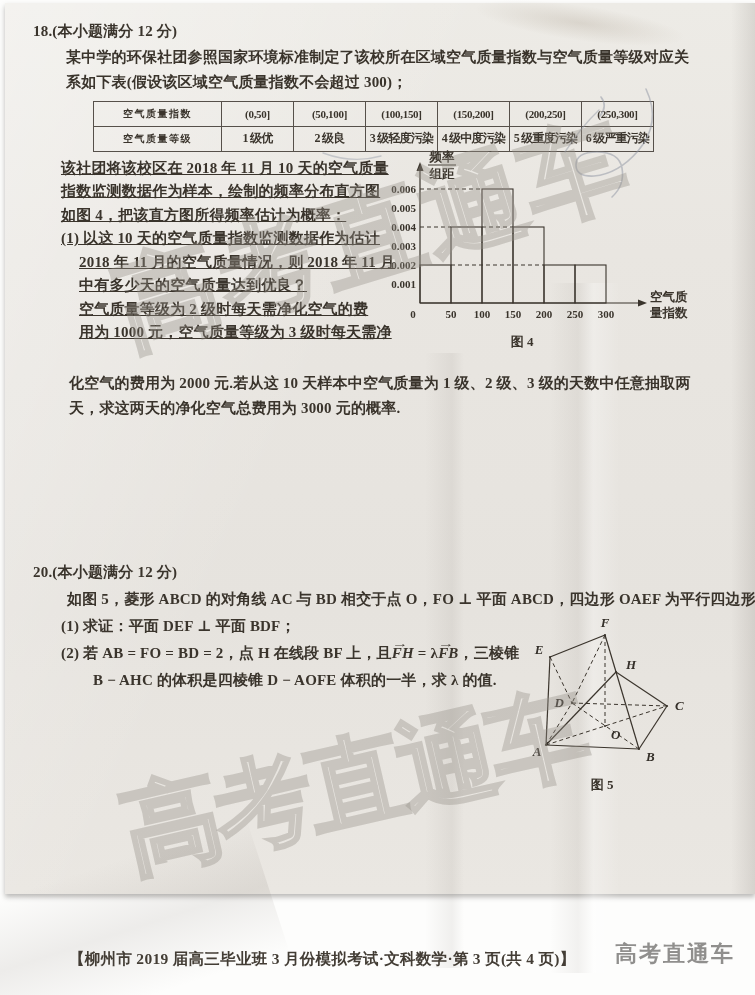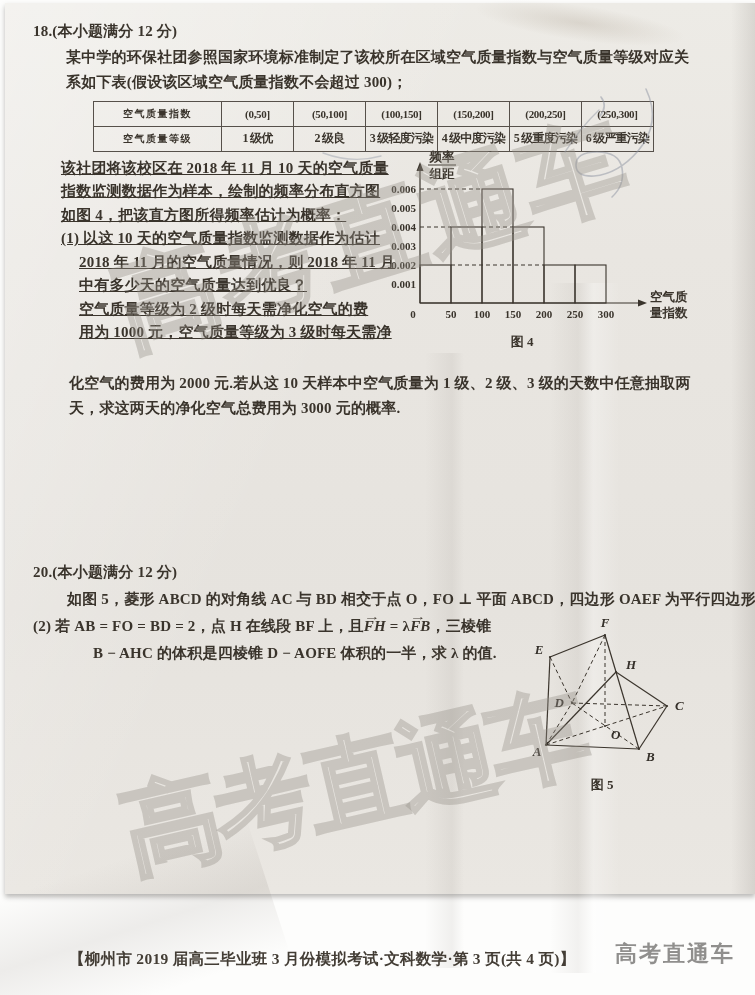--- a/index.html
+++ b/index.html
@@ -147,21 +147,22 @@
 
         <div style="margin-left:36px;">
           <div class="line">化空气的费用为 2000 元.若从这 10 天样本中空气质量为 1 级、2 级、3 级的天数中任意抽取两</div>
           <div class="line">天，求这两天的净化空气总费用为 3000 元的概率.</div>
         </div>
       </div>
 
       <div style="position:absolute;left:28px;top:556px;right:14px;">
         <div class="line p19line"><span class="qnum">20.</span><span>(本小题满分 12 分)</span></div>
         <div class="line p19line" style="margin-left:34px;">如图 5，菱形 ABCD 的对角线 AC 与 BD 相交于点 O，FO ⊥ 平面 ABCD，四边形 OAEF 为平行四边形.</div>
-        <div class="line p19line" style=""><span>(2) 若 AB = FO = BD = 2，点 H 在线段 BF 上，且</span><span class="vec"><span class="vec-arrow">→</span><span>FH</span></span><span> = λ</span><span class="vec"><span class="vec-arrow">→</span><span>FB</span></span><span>，三棱锥</span></div>
+        <div class="line p19line" style="margin-left:28px;">(1) 求证：平面 DEF ⊥ 平面 BDF；</div>
+        <div class="line p19line" style="margin-left:28px;"><span>(2) 若 AB = FO = BD = 2，点 H 在线段 BF 上，且</span><span class="vec"><span class="vec-arrow">→</span><span>FH</span></span><span> = λ</span><span class="vec"><span class="vec-arrow">→</span><span>FB</span></span><span>，三棱锥</span></div>
         <div class="line p19line" style="margin-left:60px;">B − AHC 的体积是四棱锥 D − AOFE 体积的一半，求 λ 的值.</div>
 
         <svg id="fig5" width="215" height="188" style="position:absolute;left:472px;top:54px;">
             <line x1="41" y1="132" x2="67" y2="90" stroke="#3a342c" stroke-width="1" stroke-dasharray="4 3"></line>
             <line x1="67" y1="90" x2="162" y2="93" stroke="#3a342c" stroke-width="1" stroke-dasharray="4 3"></line>
             <line x1="41" y1="132" x2="162" y2="93" stroke="#3a342c" stroke-width="1" stroke-dasharray="4 3"></line>
             <line x1="134" y1="136" x2="67" y2="90" stroke="#3a342c" stroke-width="1" stroke-dasharray="4 3"></line>
             <line x1="100" y1="22" x2="100" y2="113" stroke="#3a342c" stroke-width="1" stroke-dasharray="4 3"></line>
             <line x1="100" y1="22" x2="67" y2="90" stroke="#3a342c" stroke-width="1" stroke-dasharray="4 3"></line>
             <line x1="45" y1="44" x2="67" y2="90" stroke="#3a342c" stroke-width="1" stroke-dasharray="4 3"></line>

